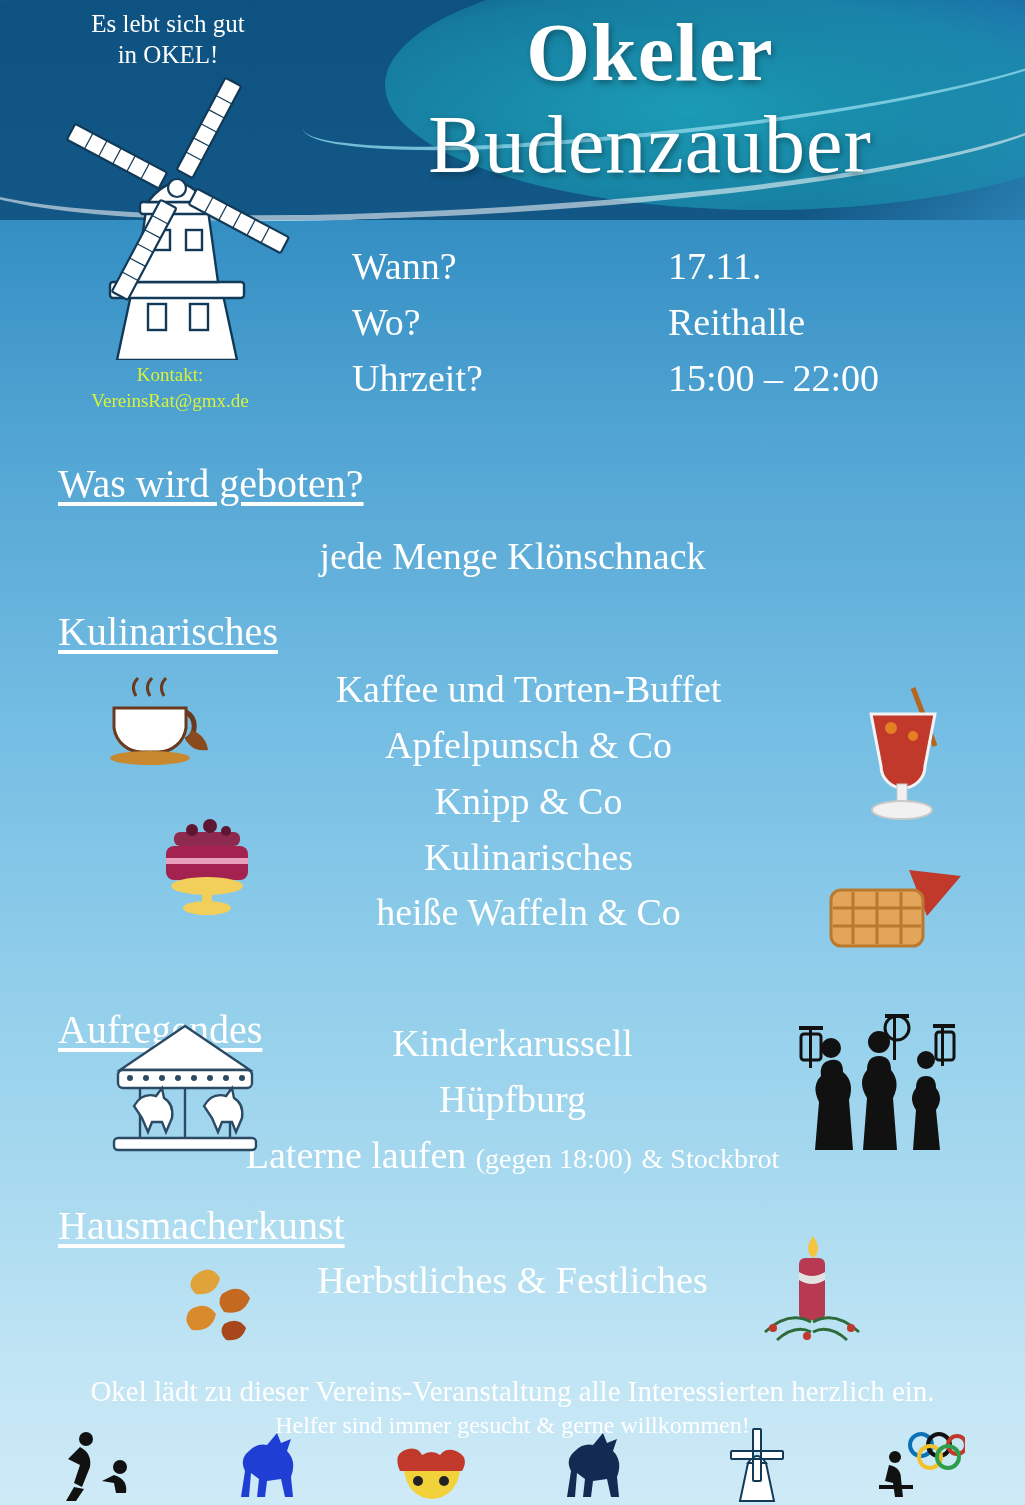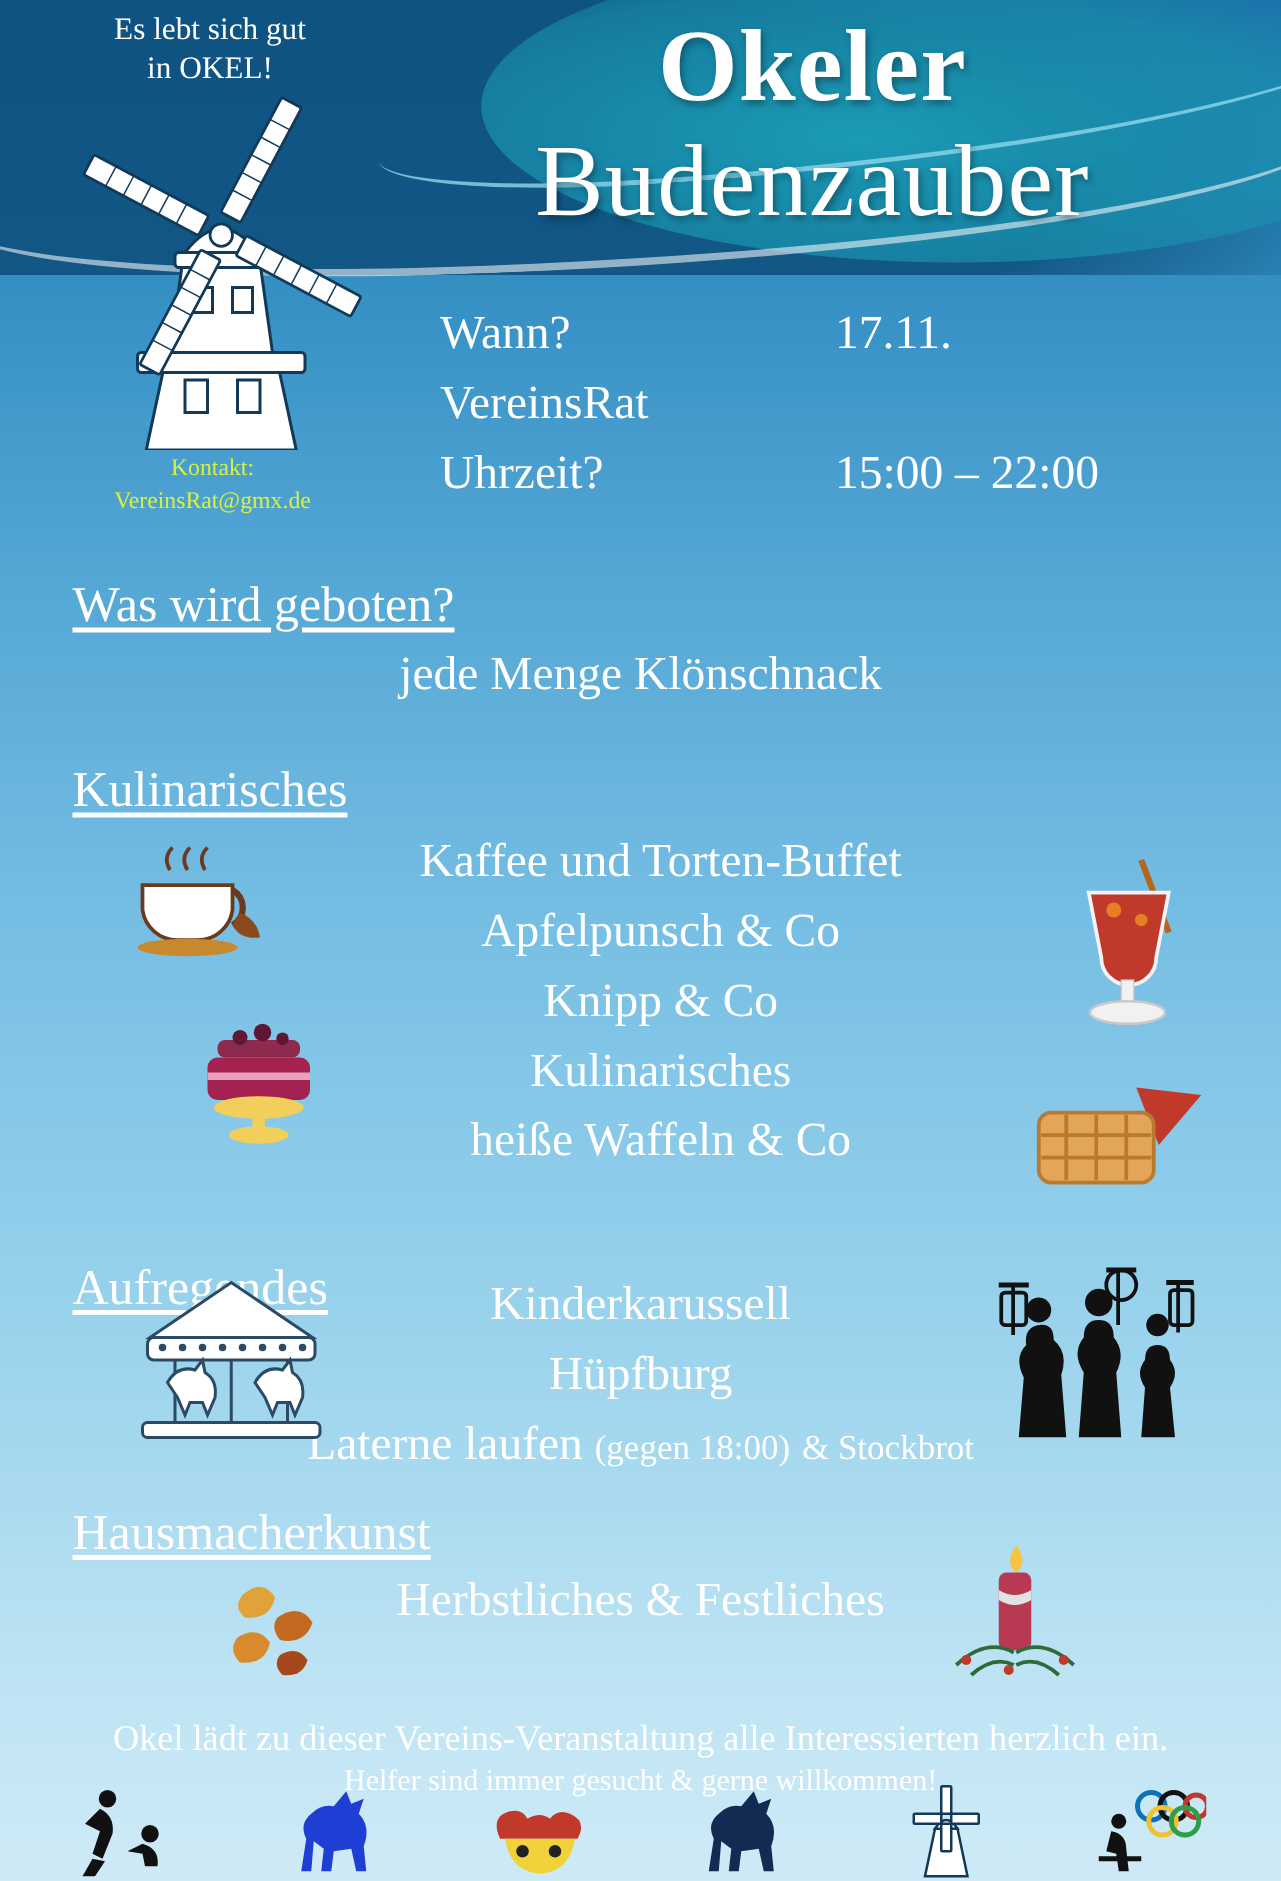--- a/index.html
+++ b/index.html
@@ -147,20 +147,21 @@
   .h-aufregendes { top: 1006px; }
   .h-hausmacher { top: 1202px; text-align: center; }
 
   .line {
     position: absolute;
     text-align: center;
     font-size: 38px;
     line-height: 1.12;
     width: 100%;
     left: 0;
+    margin-top: 17px;
   }
   .geboten-text { top: 518px; font-size: 38px; }
 
   .kulinarisch-list {
     position: absolute;
     top: 662px;
     left: 0;
     width: 100%;
     text-align: center;
     font-size: 38px;
@@ -306,21 +307,22 @@
     <div class="l1">Okeler</div>
     <div class="l2">Budenzauber</div>
   </div>
 
   <div class="facts">
     <div class="facts-row">
       <div class="facts-q">Wann?</div>
       <div class="facts-a">17.11.</div>
     </div>
     <div class="facts-row">
-      <div class="facts-a">VereinsRat</div>
+      <div class="facts-q">Wo?</div>
+      <div class="facts-a">Reithalle</div>
     </div>
     <div class="facts-row">
       <div class="facts-q">Uhrzeit?</div>
       <div class="facts-a">15:00 – 22:00</div>
     </div>
   </div>
 
   <div class="section-head h-geboten">Was wird geboten?</div>
   <div class="line geboten-text">jede Menge Klönschnack</div>
 

